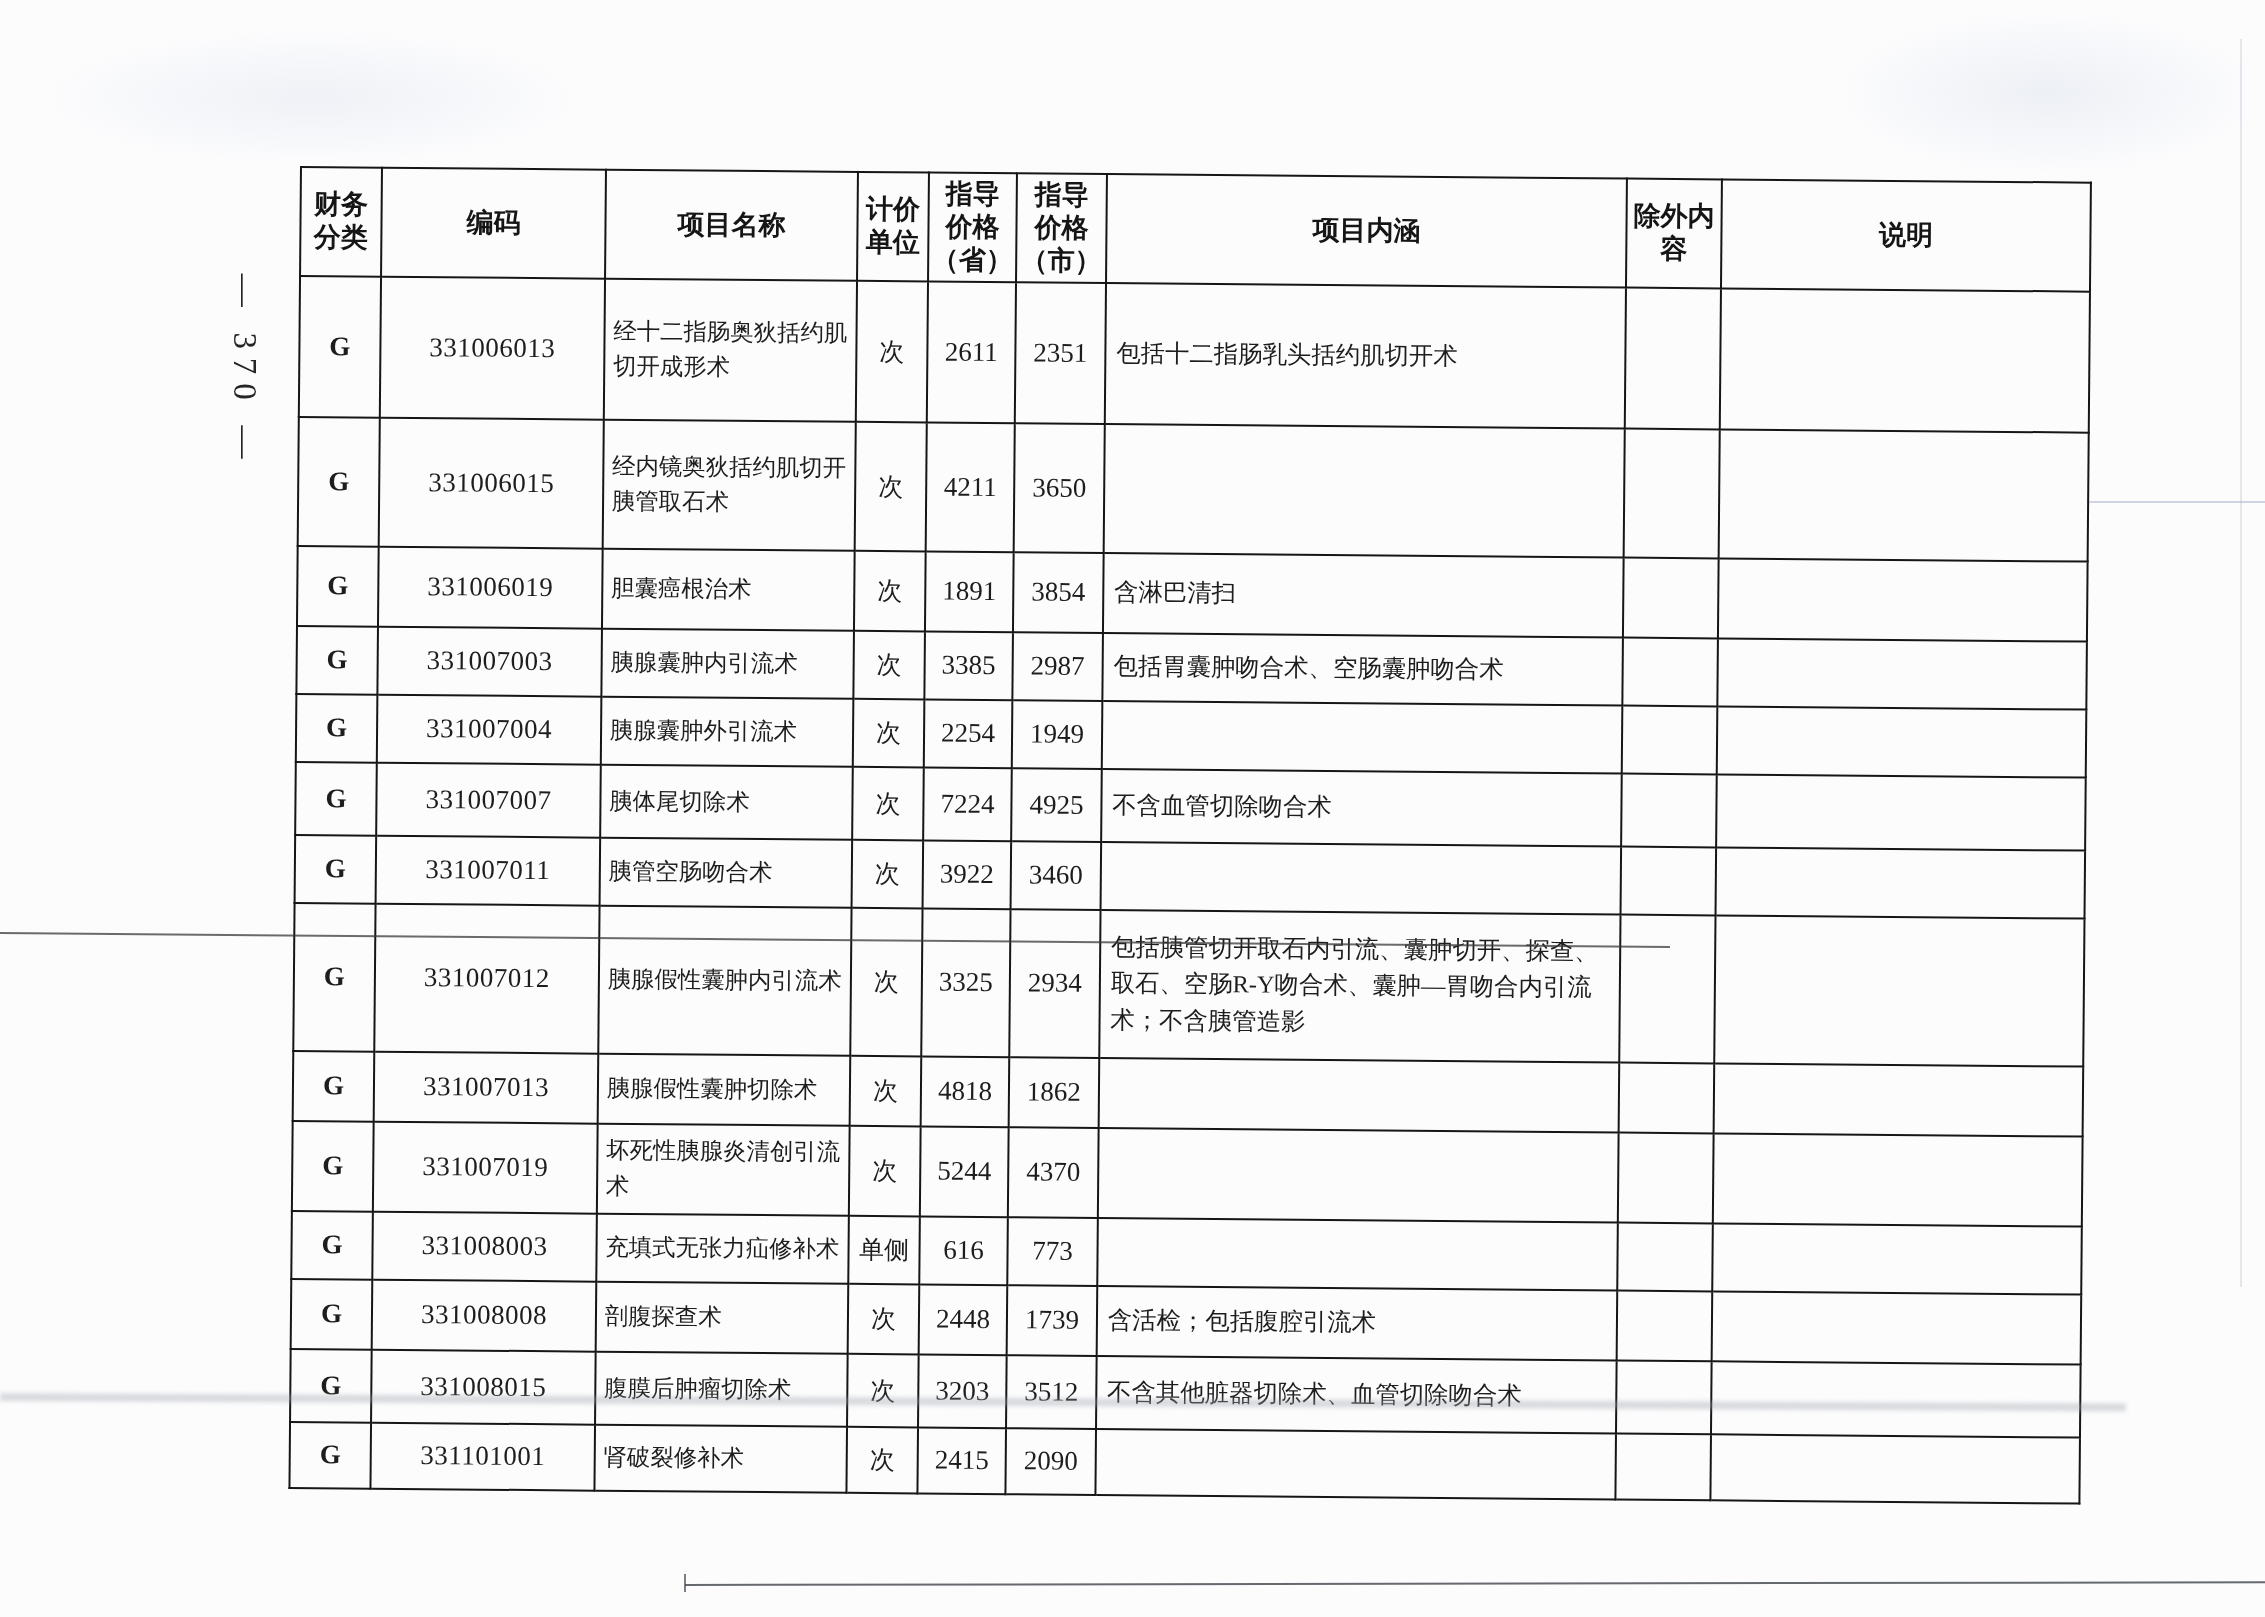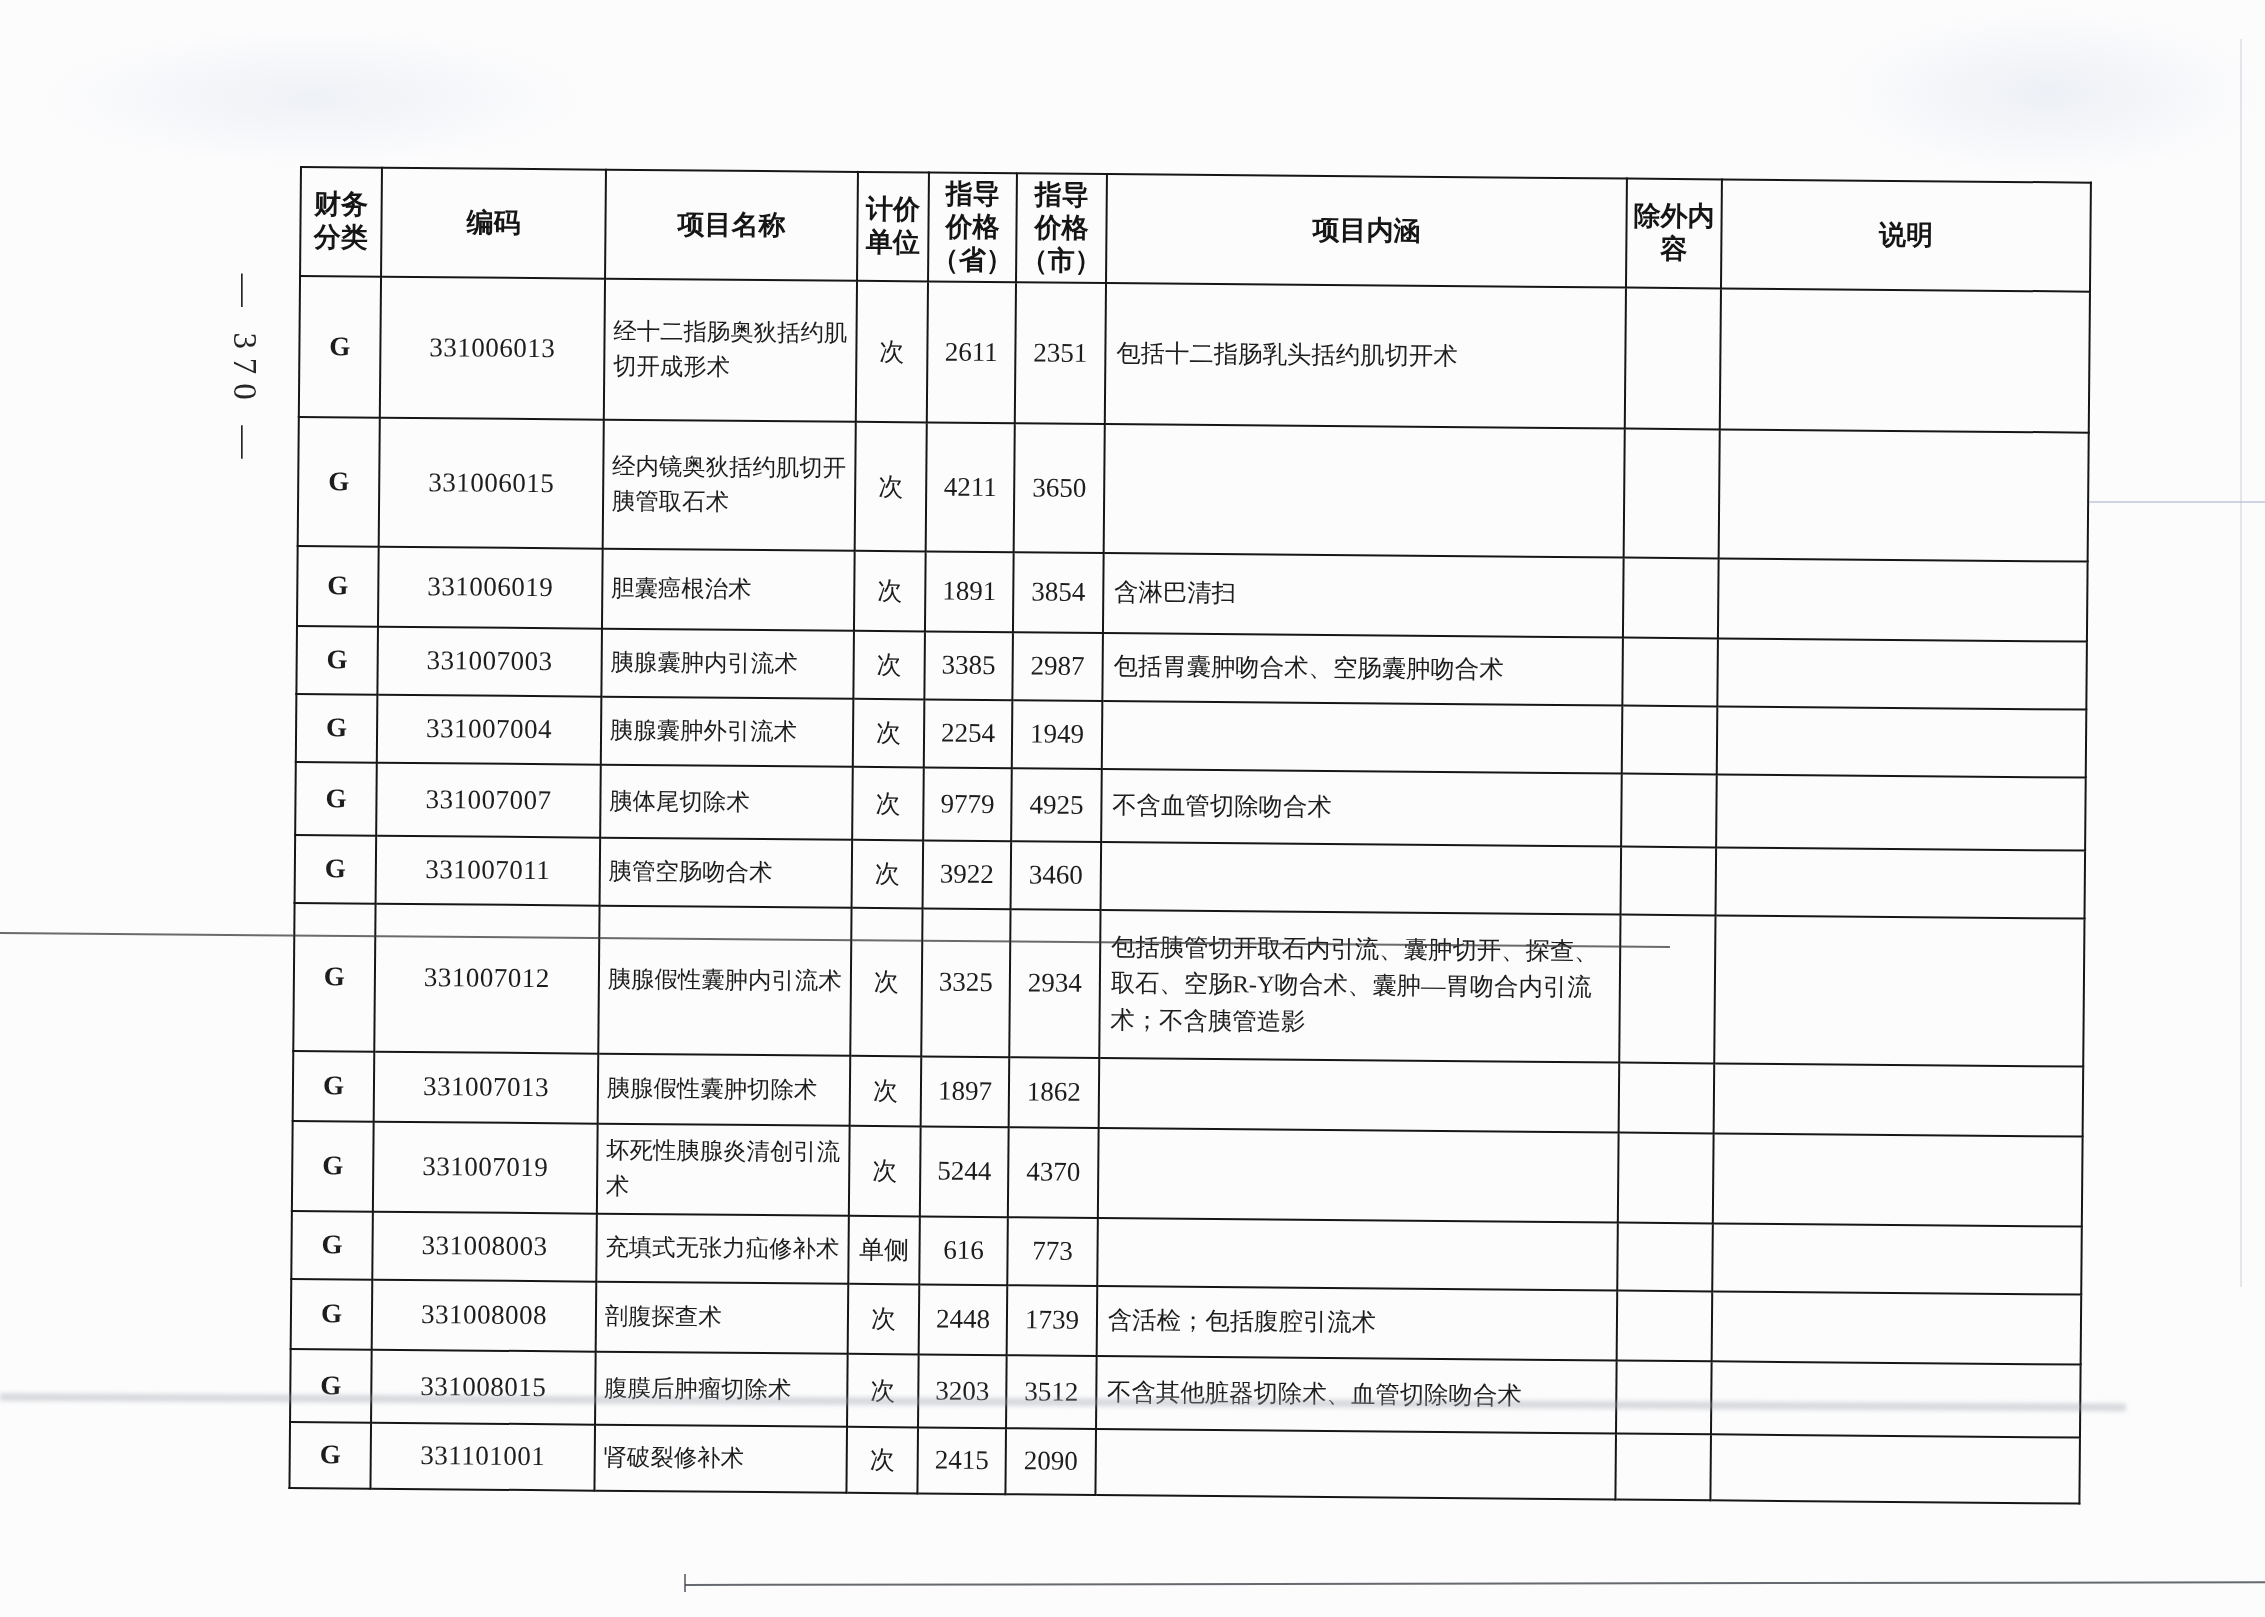--- a/index.html
+++ b/index.html
@@ -175,21 +175,21 @@
     <td class="c-center" data-name="cell-price-city">1949</td>
     <td class="c-left" data-name="cell-content"></td>
     <td class="c-center" data-name="cell-excluded"></td>
     <td class="c-left" data-name="cell-note"></td>
   </tr>
       <tr data-name="table-row" style="height: 73px;">
     <td class="c-center" data-name="cell-financial-class">G</td>
     <td class="c-center" data-name="cell-code">331007007</td>
     <td class="c-left" data-name="cell-name">胰体尾切除术</td>
     <td class="c-center" data-name="cell-unit">次</td>
-    <td class="c-center" data-name="cell-price-province">9779</td>
+    <td class="c-center" data-name="cell-price-province">7224</td>
     <td class="c-center" data-name="cell-price-city">4925</td>
     <td class="c-left" data-name="cell-content">不含血管切除吻合术</td>
     <td class="c-center" data-name="cell-excluded"></td>
     <td class="c-left" data-name="cell-note"></td>
   </tr>
       <tr data-name="table-row" style="height: 68px;">
     <td class="c-center" data-name="cell-financial-class">G</td>
     <td class="c-center" data-name="cell-code">331007011</td>
     <td class="c-left" data-name="cell-name">胰管空肠吻合术</td>
     <td class="c-center" data-name="cell-unit">次</td>
@@ -208,21 +208,21 @@
     <td class="c-center" data-name="cell-price-city">2934</td>
     <td class="c-left" data-name="cell-content">包括胰管切开取石内引流、囊肿切开、探查、取石、空肠R-Y吻合术、囊肿—胃吻合内引流术；不含胰管造影</td>
     <td class="c-center" data-name="cell-excluded"></td>
     <td class="c-left" data-name="cell-note"></td>
   </tr>
       <tr data-name="table-row" style="height: 70px;">
     <td class="c-center" data-name="cell-financial-class">G</td>
     <td class="c-center" data-name="cell-code">331007013</td>
     <td class="c-left" data-name="cell-name">胰腺假性囊肿切除术</td>
     <td class="c-center" data-name="cell-unit">次</td>
-    <td class="c-center" data-name="cell-price-province">1897</td>
+    <td class="c-center" data-name="cell-price-province">4818</td>
     <td class="c-center" data-name="cell-price-city">1862</td>
     <td class="c-left" data-name="cell-content"></td>
     <td class="c-center" data-name="cell-excluded"></td>
     <td class="c-left" data-name="cell-note"></td>
   </tr>
       <tr data-name="table-row" style="height: 90px;">
     <td class="c-center" data-name="cell-financial-class">G</td>
     <td class="c-center" data-name="cell-code">331007019</td>
     <td class="c-left" data-name="cell-name">坏死性胰腺炎清创引流术</td>
     <td class="c-center" data-name="cell-unit">次</td>

